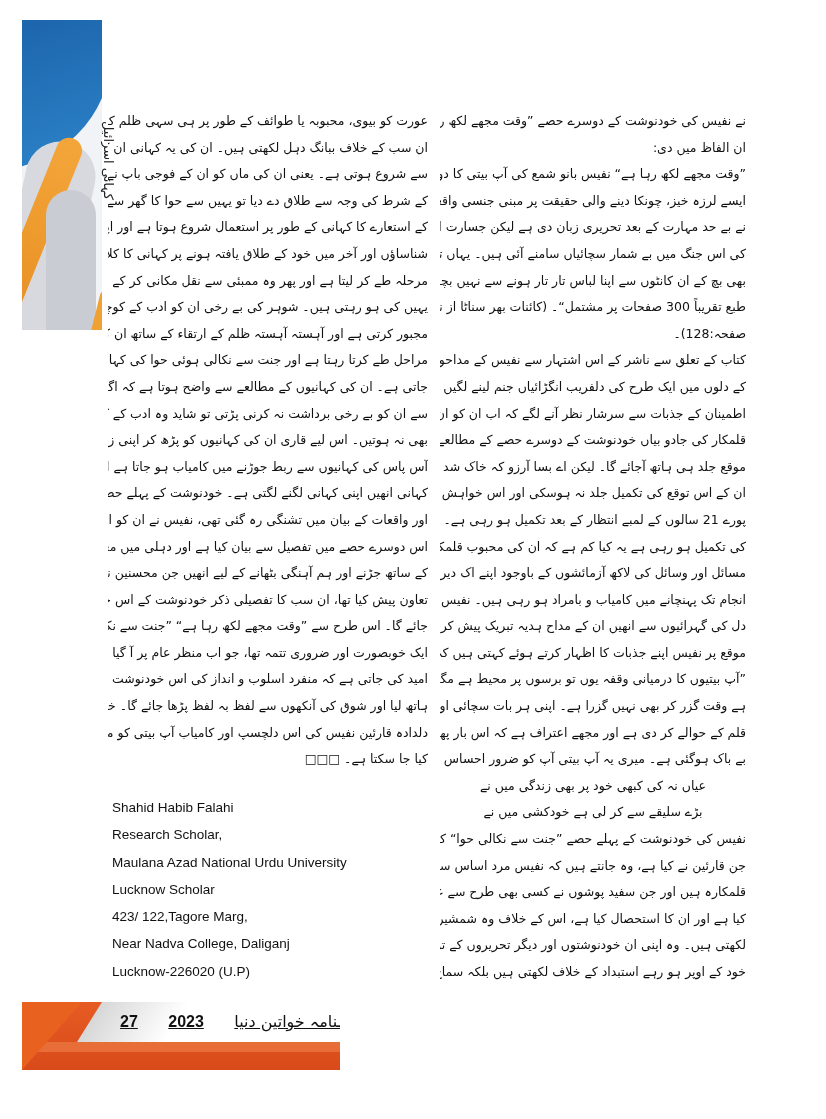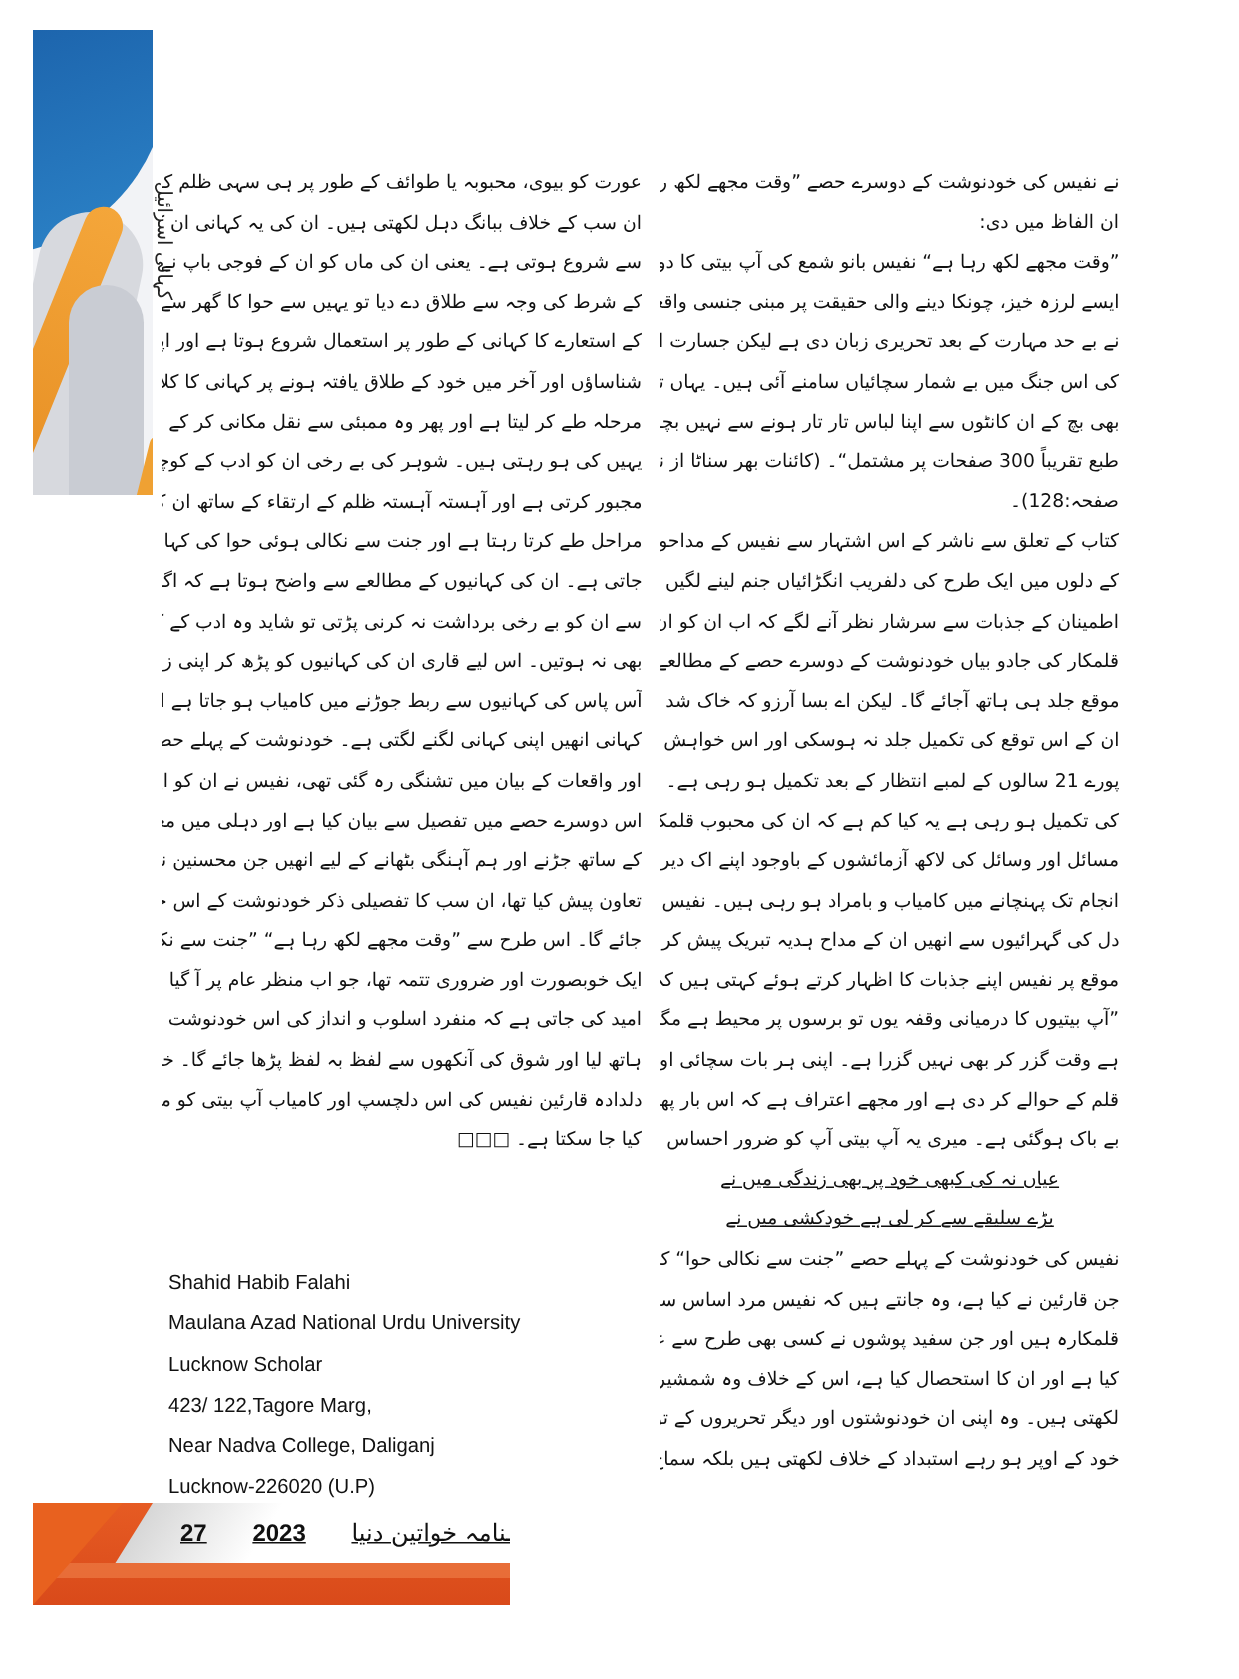--- a/index.html
+++ b/index.html
@@ -7,25 +7,25 @@
   .side-band { position:absolute; left:22px; top:20px; width:80px; height:310px; overflow:hidden; background:#f2f3f6; }
   .side-band .blue { position:absolute; left:-40px; top:-20px; width:130px; height:170px; border-radius:0 0 120px 0; background:linear-gradient(160deg,#1a5fa8,#2d85c9); }
   .side-band .grey1 { position:absolute; left:-10px; top:120px; width:70px; height:200px; border-radius:60px 60px 0 0; background:#d7d9de; transform:rotate(12deg); }
   .side-band .orange { position:absolute; left:-6px; top:110px; width:26px; height:240px; background:linear-gradient(180deg,#f4a63a,#e48a1f); transform:rotate(22deg); border-radius:20px; }
   .side-band .grey2 { position:absolute; left:24px; top:170px; width:50px; height:180px; border-radius:50px 50px 0 0; background:#c9ccd3; }
   .side-band .orange2 { position:absolute; left:72px; top:270px; width:14px; height:60px; background:#efa133; transform:rotate(14deg); border-radius:6px; }
   .side-title { position:absolute; left:56px; top:120px; width:60px; height:80px; writing-mode:vertical-rl; font-size:13px; color:#222; direction:rtl; }
 
   .col { position:absolute; direction:rtl; text-align:justify; text-align-last:right; font-family:"DejaVu Sans", sans-serif; font-size:12.5px; color:#111; }
   .col .ln { height:26.6px; line-height:26.6px; white-space:nowrap; overflow:hidden; }
-  .col .ln.center { text-align-last:center;text-decoration:underline; }
+  .col .ln.center { text-align-last:center; }
   .col-right { left:440px; top:108px; width:306px; }
   .col-left { left:108px; top:108px; width:320px; }
 
-  .sig { position:absolute; left:112px; top:794px; font-family:"Liberation Sans", sans-serif; font-size:13.5px; color:#111;margin-top:47px; }
+  .sig { position:absolute; left:112px; top:794px; font-family:"Liberation Sans", sans-serif; font-size:13.5px; color:#111; }
   .sig .row { height:27.3px; line-height:27.3px; white-space:nowrap; }
 
   .footer { position:absolute; left:22px; top:1002px; width:318px; height:68px; overflow:hidden;
             background:linear-gradient(180deg,#e65b23 0%, #d94a1a 100%); }
   .footer .white { position:absolute; left:40px; top:0; width:290px; height:40px; background:linear-gradient(90deg,#d7d7d7,#ffffff 30%); transform:skewX(-32deg); transform-origin:top left; left:80px; }
   .footer .stripe { position:absolute; left:0; top:40px; width:318px; height:10px; background:#ec7a45; opacity:0.7; }
   .footer .txt { position:absolute; left:98px; top:6px; height:28px; line-height:28px; font-family:"Liberation Sans", sans-serif; font-weight:bold; font-size:16px; color:#111; white-space:nowrap; }
   .footer .txt span { margin-right:26px;text-decoration:underline; }
   .footer .urdu { font-family:"DejaVu Sans", sans-serif; font-weight:normal; font-size:16px; direction:rtl; }
   .footer-orange-left { position:absolute; left:22px; top:1002px; width:60px; height:68px; background:#e8611f; clip-path:polygon(0 0,100% 0,0 100%); }
@@ -100,20 +100,21 @@
     <div class="ln">جائے گا۔ اس طرح سے ”وقت مجھے لکھ رہا ہے“ ”جنت سے نکالی ہوئی حوا“ کا</div>
     <div class="ln">ایک خوبصورت اور ضروری تتمہ تھا، جو اب منظر عام پر آ گیا ہے۔</div>
     <div class="ln">امید کی جاتی ہے کہ منفرد اسلوب و انداز کی اس خودنوشت کو ہاتھوں</div>
     <div class="ln">ہاتھ لیا اور شوق کی آنکھوں سے لفظ بہ لفظ پڑھا جائے گا۔ خودنوشتوں کے</div>
     <div class="ln">دلدادہ قارئین نفیس کی اس دلچسپ اور کامیاب آپ بیتی کو مصنفہ سے طلب</div>
     <div class="ln">کیا جا سکتا ہے۔ □□□</div>
   </div>
 
 <div class="sig">
   <div class="row">Shahid Habib Falahi</div>
+  <div class="row">Research Scholar,</div>
   <div class="row">Maulana Azad National Urdu University</div>
   <div class="row">Lucknow Scholar</div>
   <div class="row">423/ 122,Tagore Marg,</div>
   <div class="row">Near Nadva College, Daliganj</div>
   <div class="row">Lucknow-226020 (U.P)</div>
 </div>
 
 <div class="footer">
   <div class="white"></div>
   <div class="stripe"></div>

